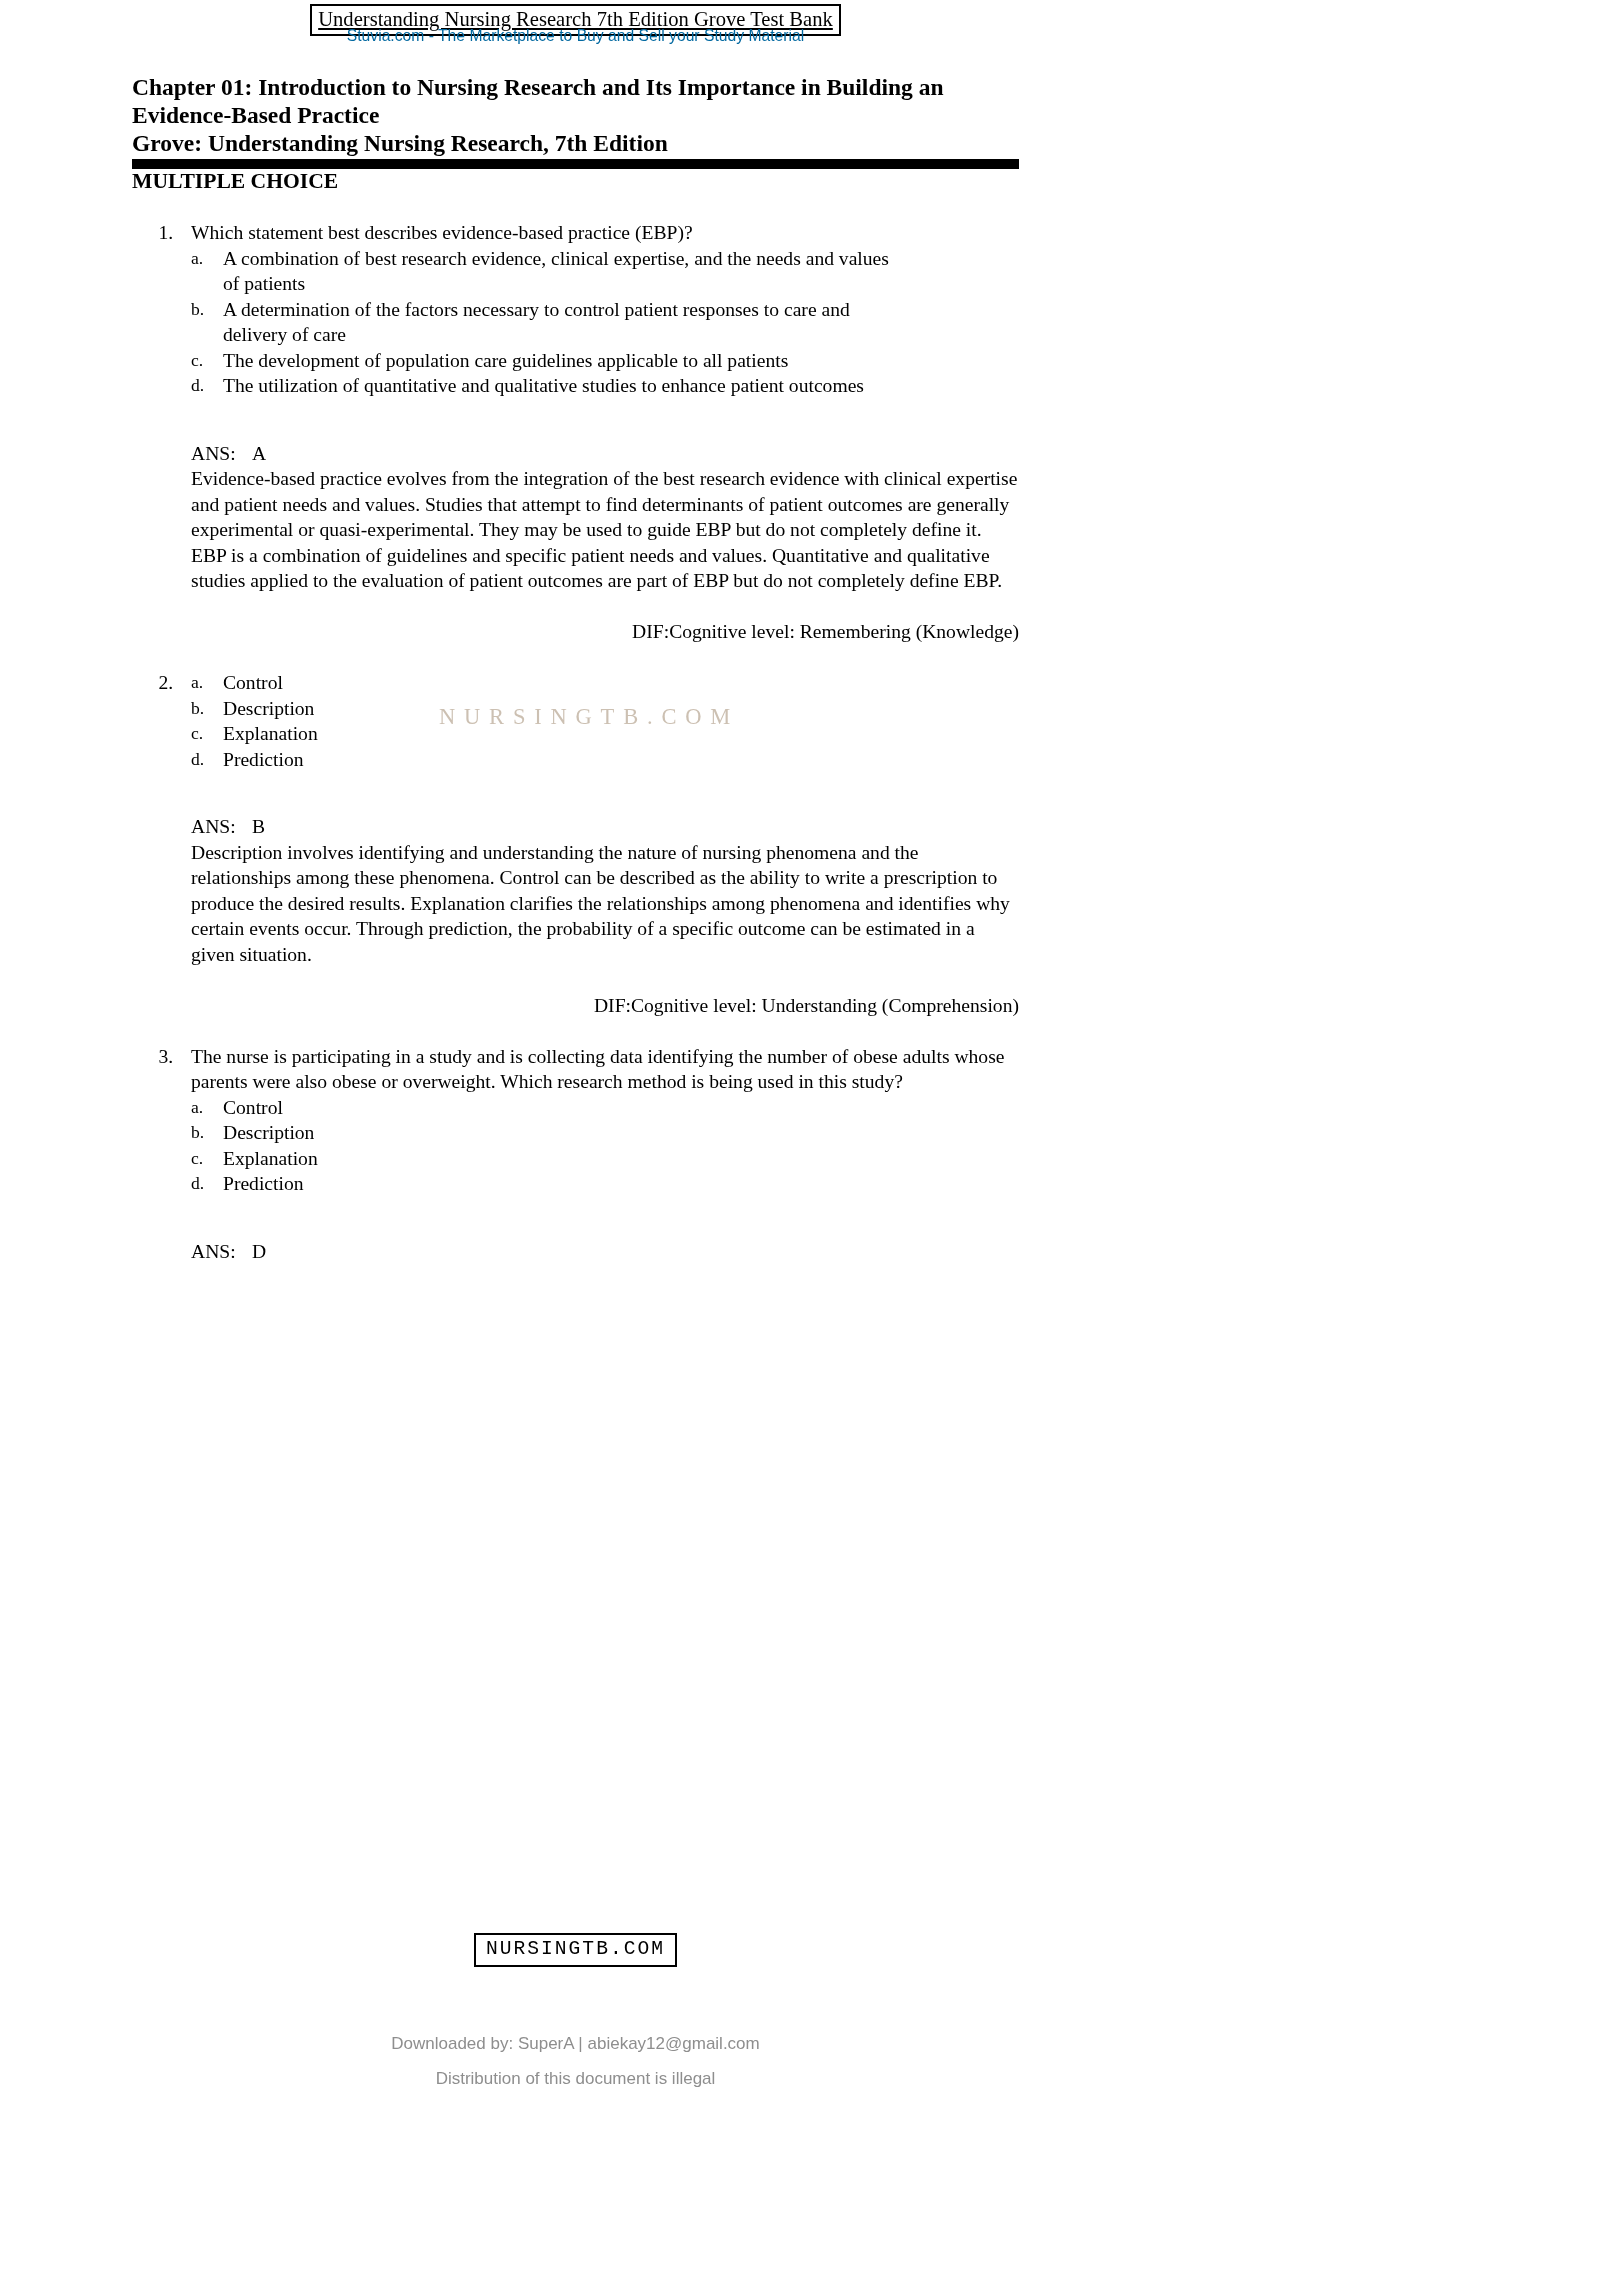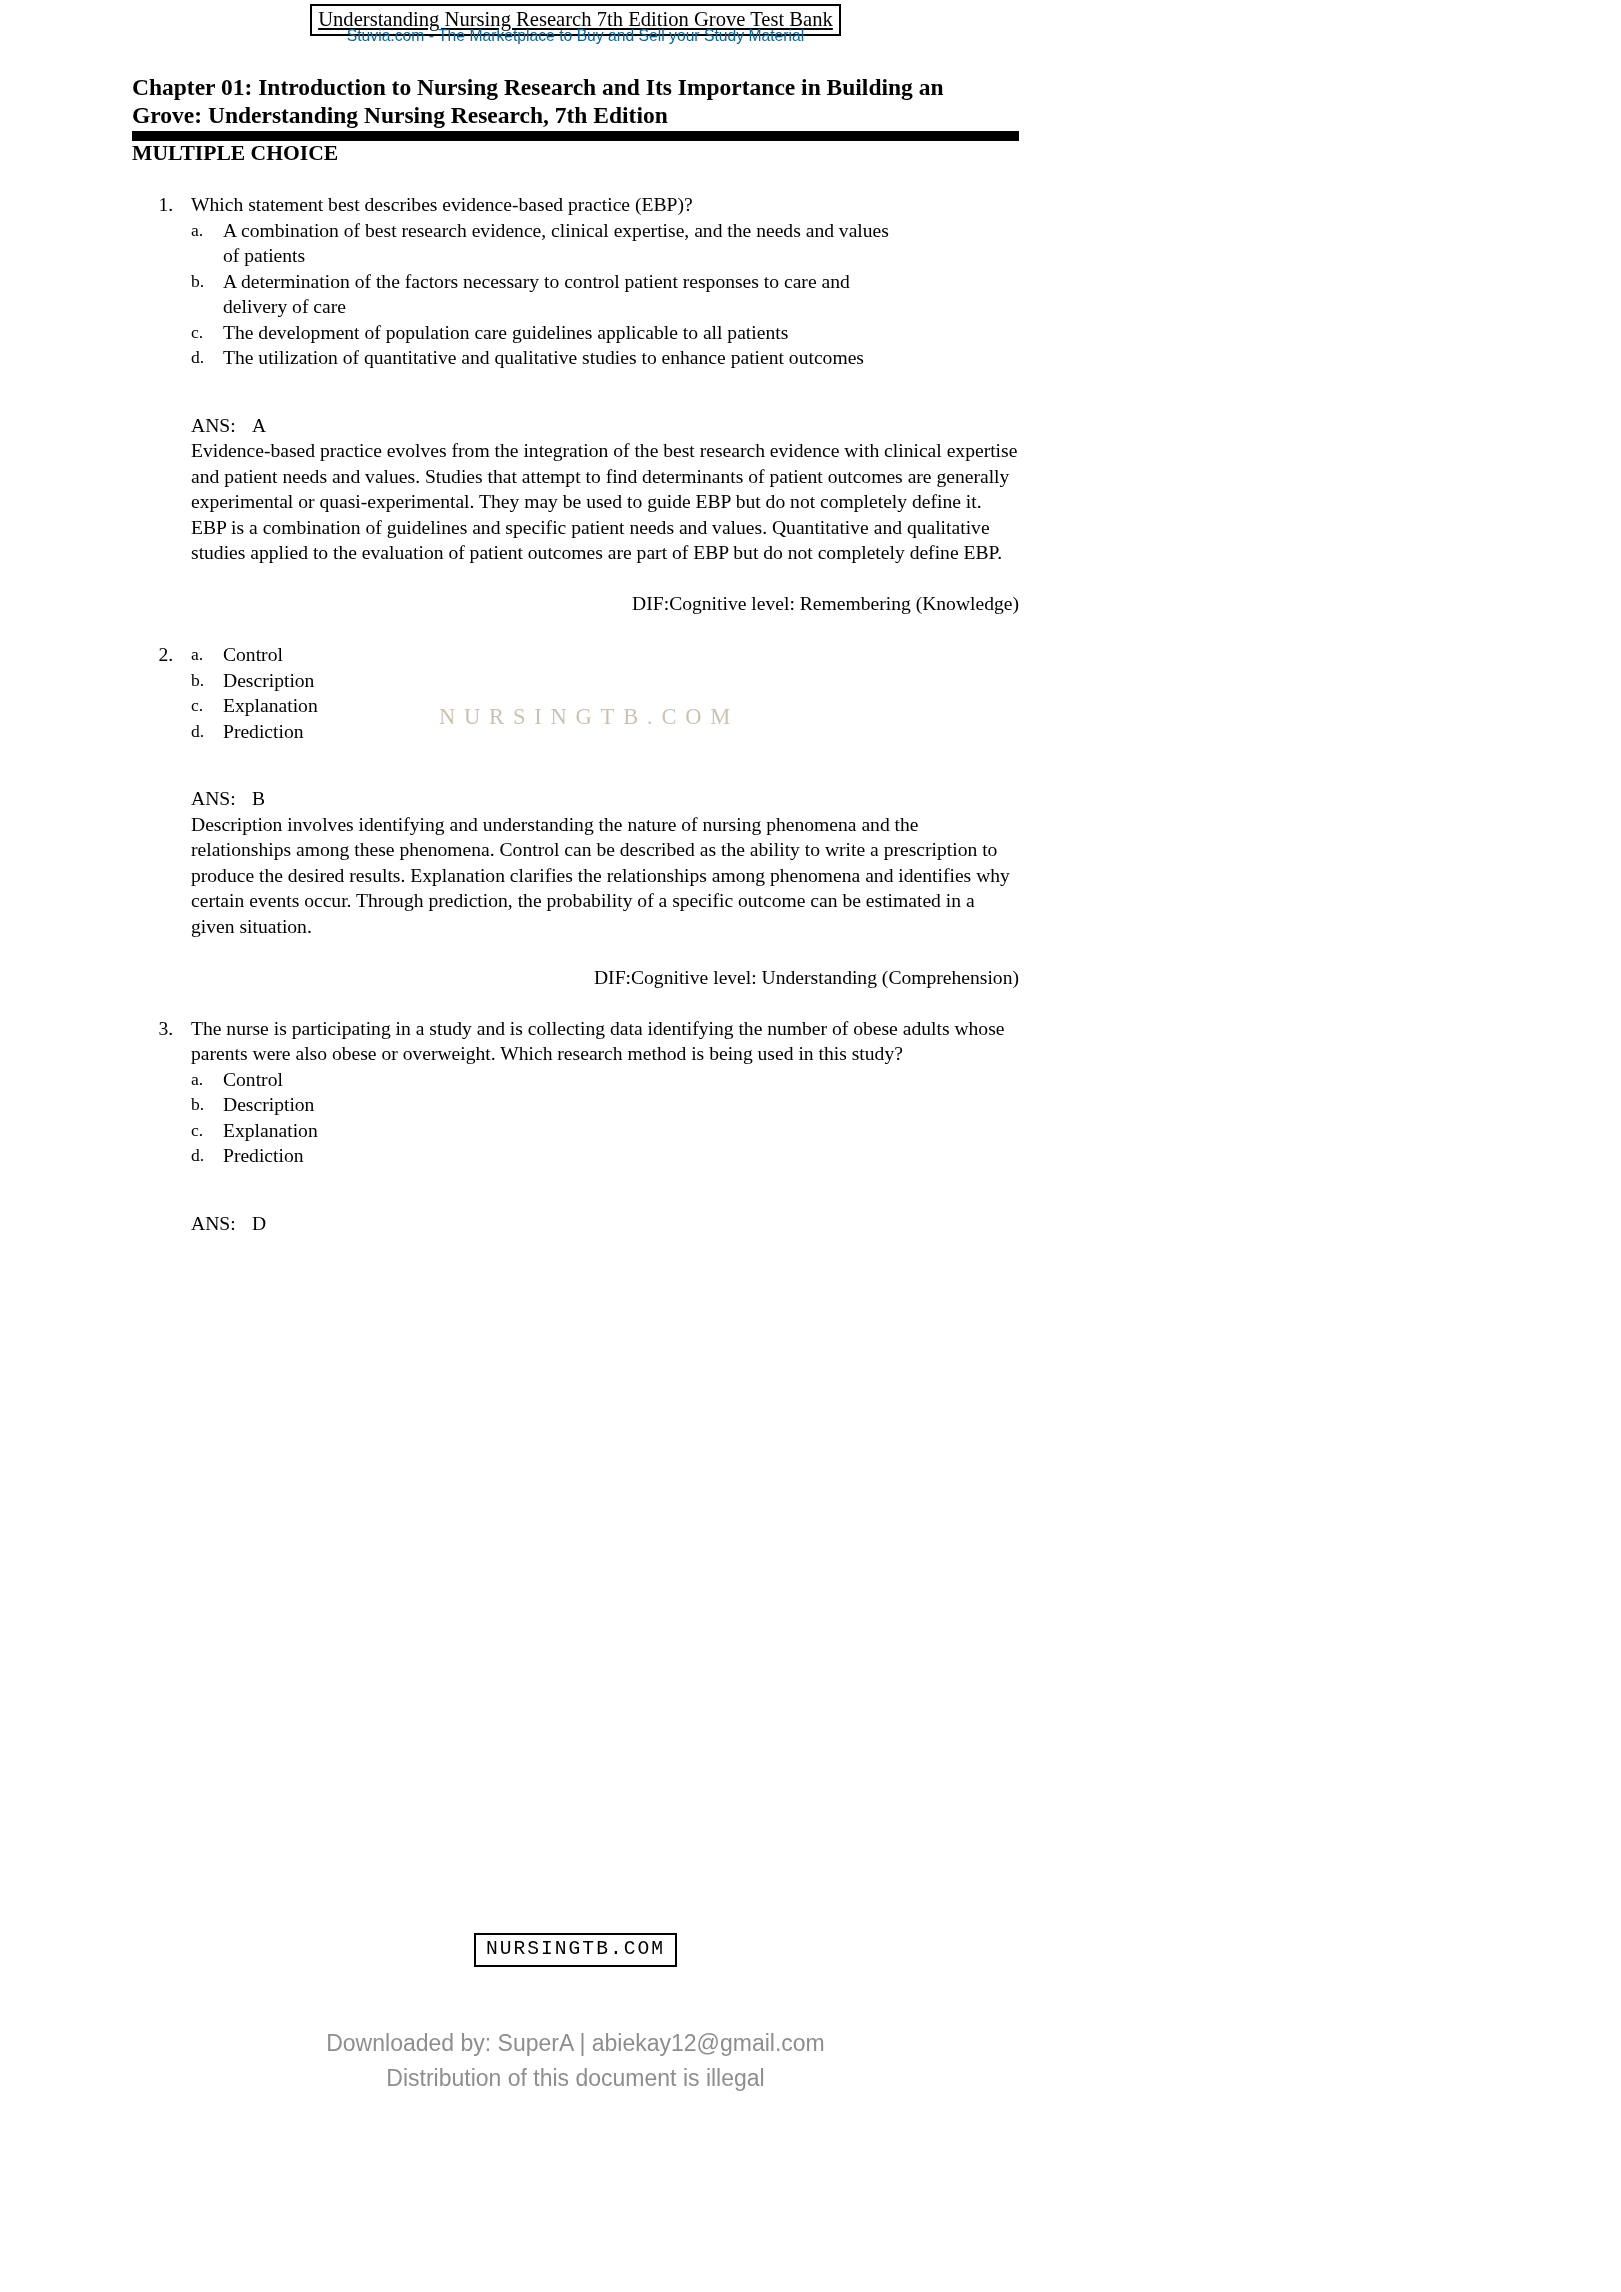--- a/index.html
+++ b/index.html
@@ -50,37 +50,38 @@
   }
 
   
   .footer-stamp-wrap { position:absolute; left:132px; top:1933px; width:887px; text-align:center; }
   .footer-stamp {
     display:inline-block; border:2px solid #000; padding:2px 9.8px;
     font-family:"Liberation Mono", monospace; font-size:19.6px; letter-spacing:2px;
   }
   .footer-meta {
     position:absolute; left:132px; width:887px; text-align:center;
-    font-family:"Liberation Sans", sans-serif; font-size:23px; color:#8e8e8e;
+    font-family:"Liberation Sans", sans-serif; font-size:17px; color:#8e8e8e;
   }
   .footer-downloaded { top:2031px; }
   .footer-warning { top:2066px; }
 </style>
 </head>
 <body>
 
 <div class="content">
 
   <div class="top-header">
     <span class="header-box">Understanding Nursing Research 7th Edition Grove Test Bank</span>
     <div class="header-sub">Stuvia.com - The Marketplace to Buy and Sell your Study Material</div>
   </div>
 
   <div class="title-block">
     <div>Chapter 01: Introduction to Nursing Research and Its Importance in Building an</div>
+    <div>Evidence-Based Practice</div>
     <div>Grove: Understanding Nursing Research, 7th Edition</div>
   </div>
   <div class="rule"></div>
 
   <div class="section-heading">MULTIPLE CHOICE</div>
 
   <div class="questions">
 
     <div class="question">
       <div class="q-row">

